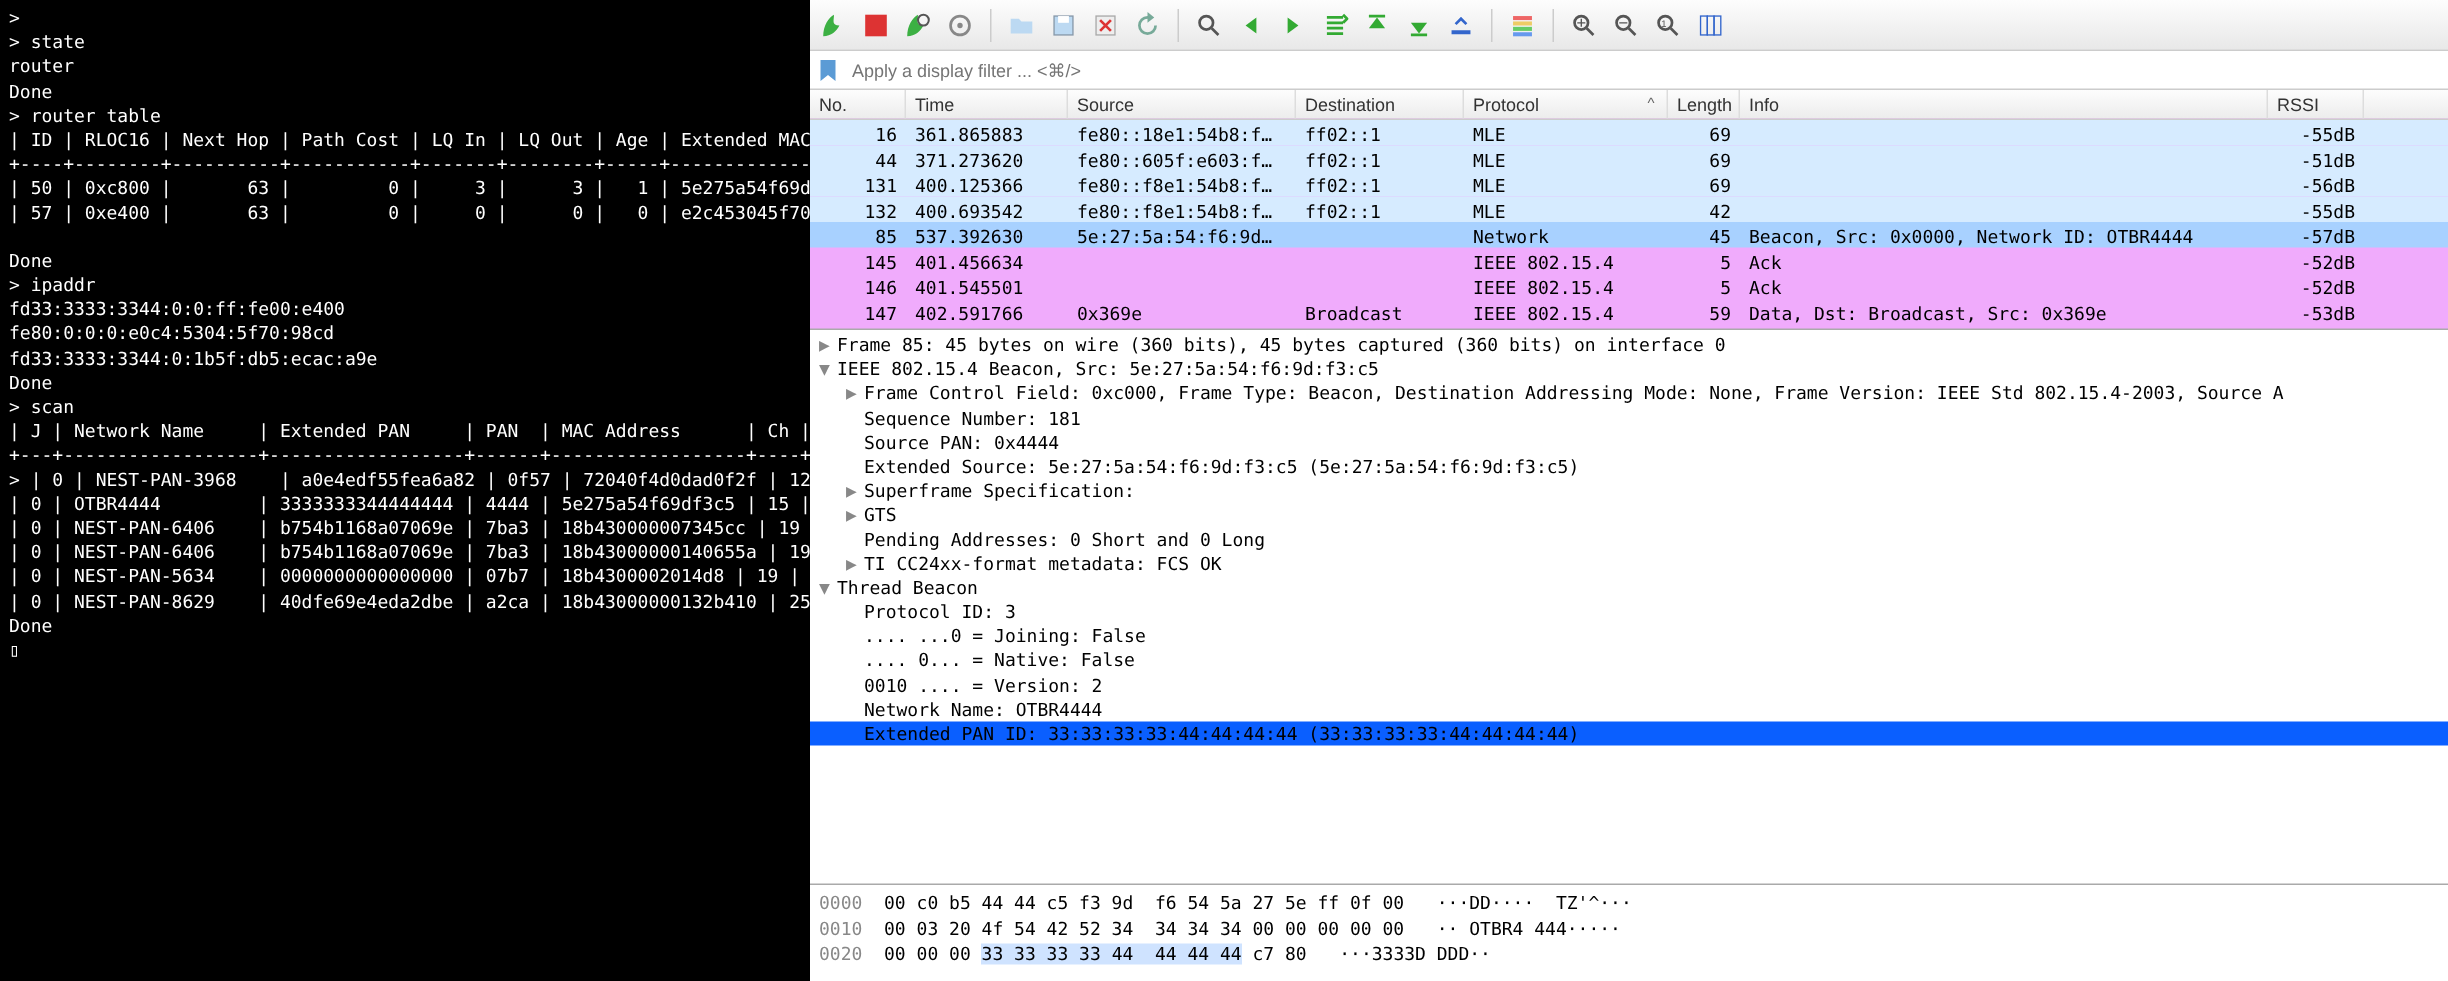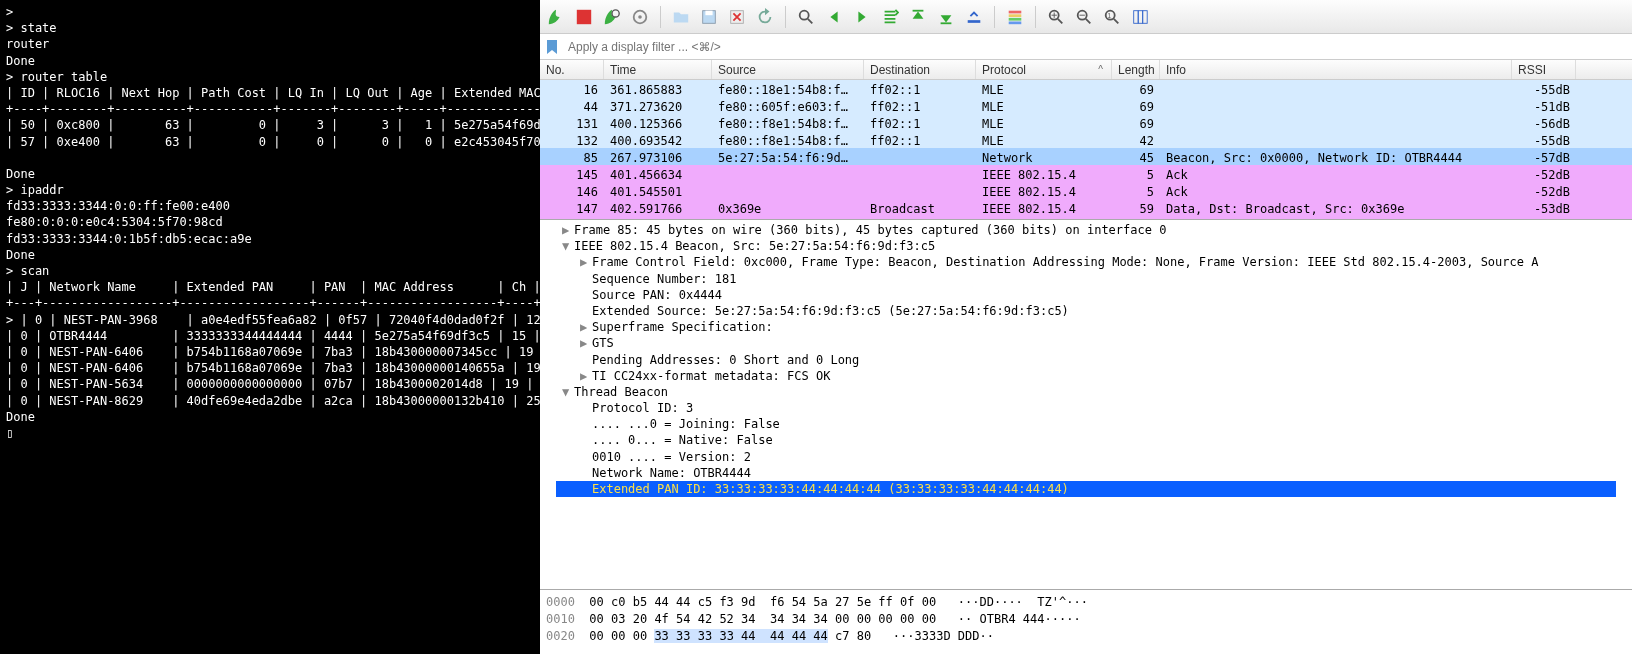--- a/index.html
+++ b/index.html
@@ -18,26 +18,26 @@
 .plist-head { display:flex; background:linear-gradient(#fdfdfd,#ececec); border-bottom:1px solid #ccc; height:20px; align-items:center; }
 .plist-head div { padding:0 6px; border-right:1px solid #ddd; height:100%; display:flex; align-items:center; color:#333; font-family:-apple-system,Helvetica,Arial,sans-serif; }
 .plist-body { overflow:hidden; }
 .prow { display:flex; height:17px; align-items:flex-end; }
 .prow div { padding:0 6px; overflow:hidden; white-space:nowrap; text-overflow:ellipsis; }
 .prow.mle { background:#d6ebff; }
 .prow.sel { background:#a8d1ff; }
 .c-no{width:64px;text-align:right;} .c-time{width:108px;} .c-src{width:152px;} .c-dst{width:112px;} .c-proto{width:136px;} .c-len{width:48px;text-align:right;} .c-info{width:352px;} .c-rssi{width:64px;text-align:right;}
 .plist-head .c-proto { position:relative; }
 .plist-head .c-proto::after { content:"^"; position:absolute; right:8px; font-size:10px; color:#666; }
-.details { flex:1; background:#fff; border-bottom:1px solid #aaa; overflow:hidden; padding:2px 16px; font-family: Menlo, Consolas, monospace; font-size:12px; line-height:1.35; }
+.details { flex:1; background:#fff; border-bottom:1px solid #aaa; overflow:hidden; padding:2px 0; font-family: Menlo, Consolas, monospace; font-size:12px; line-height:1.35; }
 .dline { padding:0 6px; white-space:pre; }
 .dline .tri { display:inline-block; width:12px; color:#888; }
 .dline.lv1 { padding-left:6px; }
 .dline.lv2 { padding-left:24px; }
-.dline.selected { background:#0a5fff; color:#fde047; }
+.dline.selected { background:#0a5fff; color:#000000; }
 .hexpane { height:64px; background:#fff; padding:4px 6px; font-family: Menlo, Consolas, monospace; font-size:12px; line-height:1.4; white-space:pre; }
 .hexpane .hl { background:#cfe3ff; }
 </style>
 </head>
 <body>
 
 <div class="terminal" id="term">&gt;
 &gt; state
 router
 Done
@@ -259,21 +259,21 @@
           <div class="c-time">400.693542</div>
           <div class="c-src">fe80::f8e1:54b8:f…</div>
           <div class="c-dst">ff02::1</div>
           <div class="c-proto">MLE</div>
           <div class="c-len">42</div>
           <div class="c-info"></div>
           <div class="c-rssi">-55dB</div>
         </div>
         <div class="prow sel">
           <div class="c-no">85</div>
-          <div class="c-time">267.973106</div>
+          <div class="c-time">537.392630</div>
           <div class="c-src">5e:27:5a:54:f6:9d…</div>
           <div class="c-dst"></div>
           <div class="c-proto">Network</div>
           <div class="c-len">45</div>
           <div class="c-info">Beacon, Src: 0x0000, Network ID: OTBR4444</div>
           <div class="c-rssi">-57dB</div>
         </div>
         <div class="prow ">
           <div class="c-no">145</div>
           <div class="c-time">401.456634</div>

